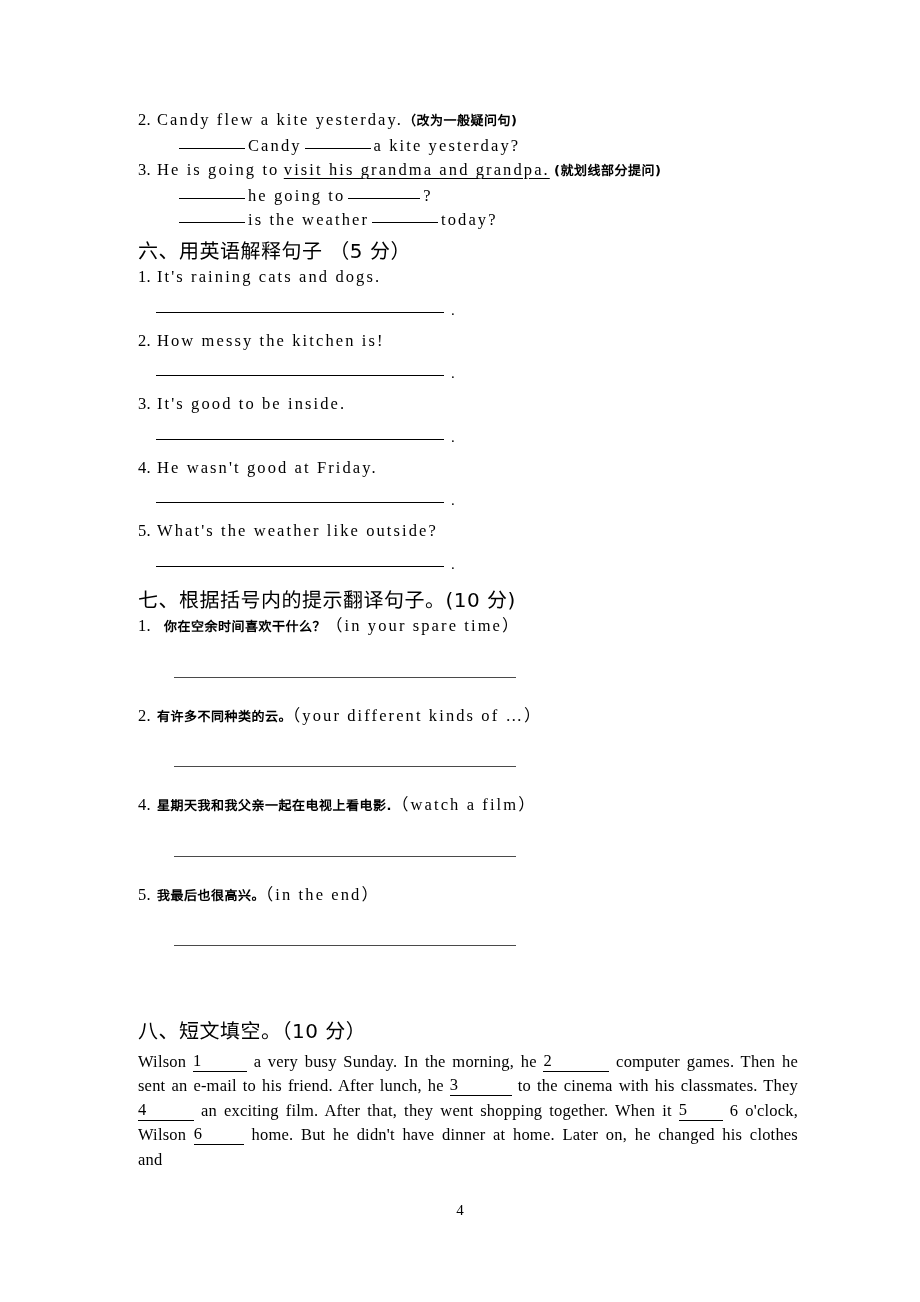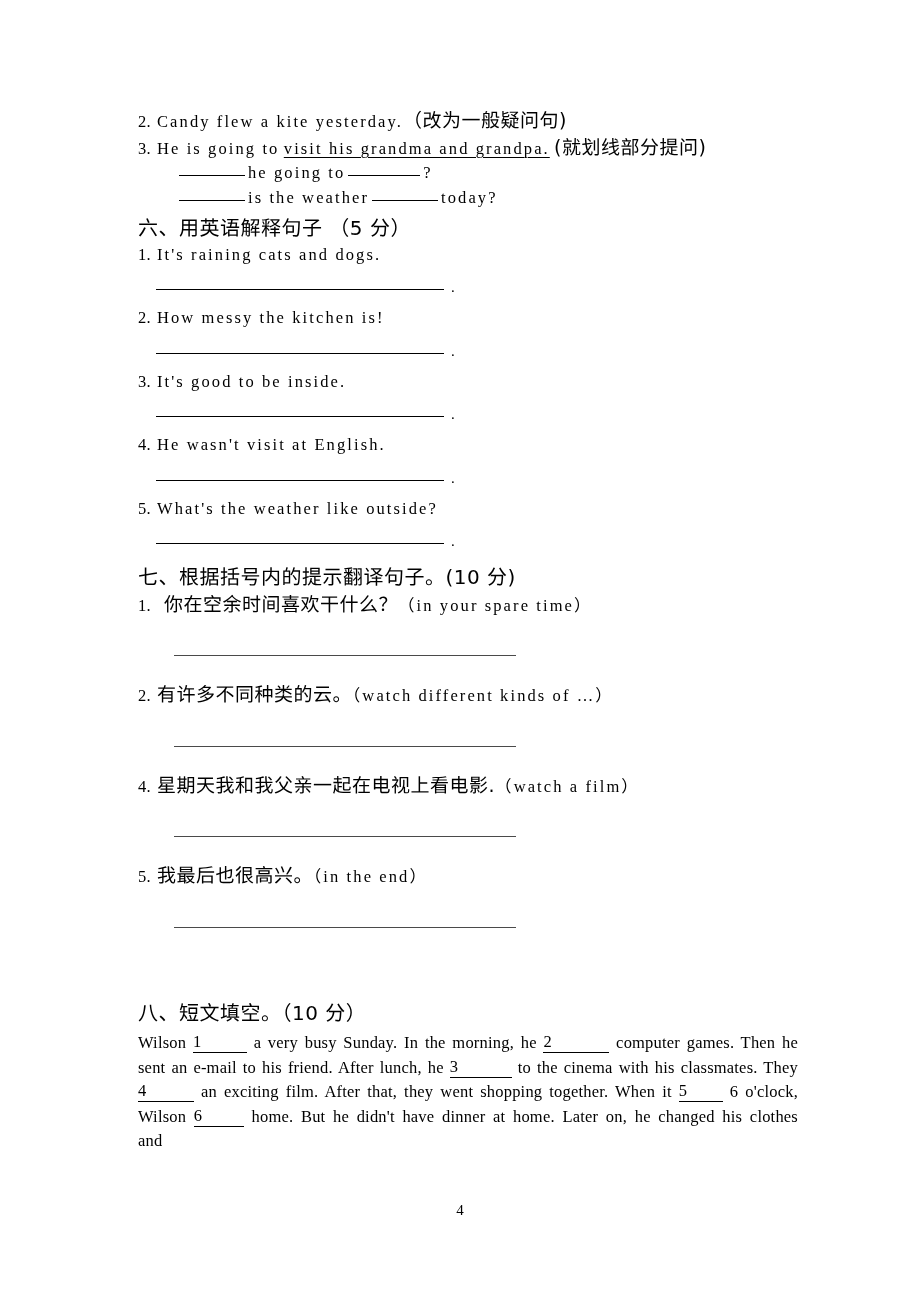--- a/index.html
+++ b/index.html
@@ -43,22 +43,23 @@
     display: inline-block;
     min-width: 19px;
   }
   .num-wide {
     display: inline-block;
     min-width: 26px;
   }
   .sp { letter-spacing: 2.1px; }
   .cn {
     font-family: "DejaVu Sans", "Liberation Sans", sans-serif;
-    font-size: 19px;
+    font-size: 13px;
     letter-spacing: 0.5px;
+    font-weight: bold;
   }
   .cn-head {
     font-family: "DejaVu Sans", "Liberation Sans", sans-serif;
     font-size: 20px;
     letter-spacing: 0.5px;
   }
   .uline {
     text-decoration: underline;
     text-underline-offset: 2.5px;
     text-decoration-thickness: 1px;
@@ -168,20 +169,23 @@
 </head>
 <body>
 
 <div class="page">
   <div class="content">
 
     <div>
       <div class="row">
         <span class="num">2.</span><span class="sp">Candy flew a kite yesterday.</span><span class="cn">（改为一般疑问句)</span>
       </div>
+      <div class="row sub">
+        <span class="blank b-md"></span><span class="sp">Candy</span><span class="blank b-md"></span><span class="sp">a kite yesterday?</span>
+      </div>
     </div>
 
     <div>
       <div class="row">
         <span class="num">3.</span><span class="sp">He is going to</span><span>&nbsp;</span><span class="sp uline">visit his grandma and grandpa.</span><span>&nbsp;</span><span class="cn">(就划线部分提问)</span>
       </div>
       <div class="row sub">
         <span class="blank b-md"></span><span class="sp">he going to</span><span class="blank b-lg"></span><span class="sp">?</span>
       </div>
     </div>
@@ -218,21 +222,21 @@
       <div class="row">
         <span class="num">3.</span><span class="sp">It's good to be inside.</span>
       </div>
       <div class="ansline">
         <span class="rule"></span><span class="dotafter">.</span>
       </div>
     </div>
 
     <div>
       <div class="row">
-        <span class="num">4.</span><span class="sp">He wasn't visit at English.</span>
+        <span class="num">4.</span><span class="sp">He wasn't good at Friday.</span>
       </div>
       <div class="ansline">
         <span class="rule"></span><span class="dotafter">.</span>
       </div>
     </div>
 
     <div>
       <div class="row">
         <span class="num">5.</span><span class="sp">What's the weather like outside?</span>
       </div>
@@ -248,21 +252,21 @@
       <div class="row">
         <span class="num-wide">1.</span><span class="cn">你在空余时间喜欢干什么？</span><span class="sp">（in your spare time）</span>
       </div>
       <div class="ansline2">
         <span class="rule2"></span>
       </div>
     </div>
 
     <div>
       <div class="row">
-        <span class="num">2.</span><span class="cn">有许多不同种类的云。</span><span class="sp">（watch different kinds of …）</span>
+        <span class="num">2.</span><span class="cn">有许多不同种类的云。</span><span class="sp">（your different kinds of …）</span>
       </div>
       <div class="ansline2">
         <span class="rule2"></span>
       </div>
     </div>
 
 
     <div>
       <div class="row">
         <span class="num">4.</span><span class="cn">星期天我和我父亲一起在电视上看电影.</span><span class="sp">（watch a film）</span>

